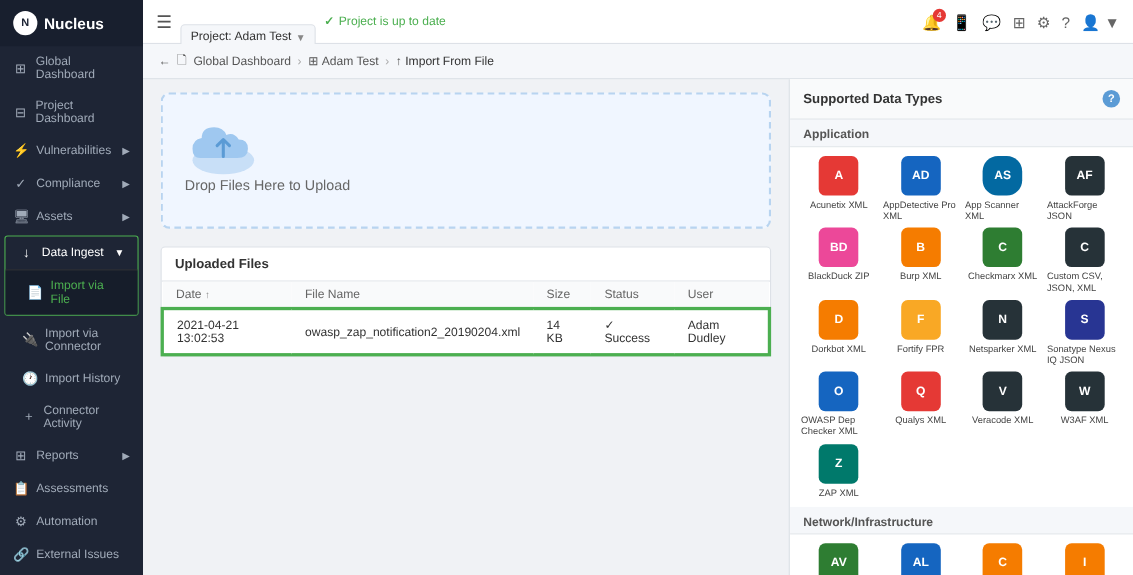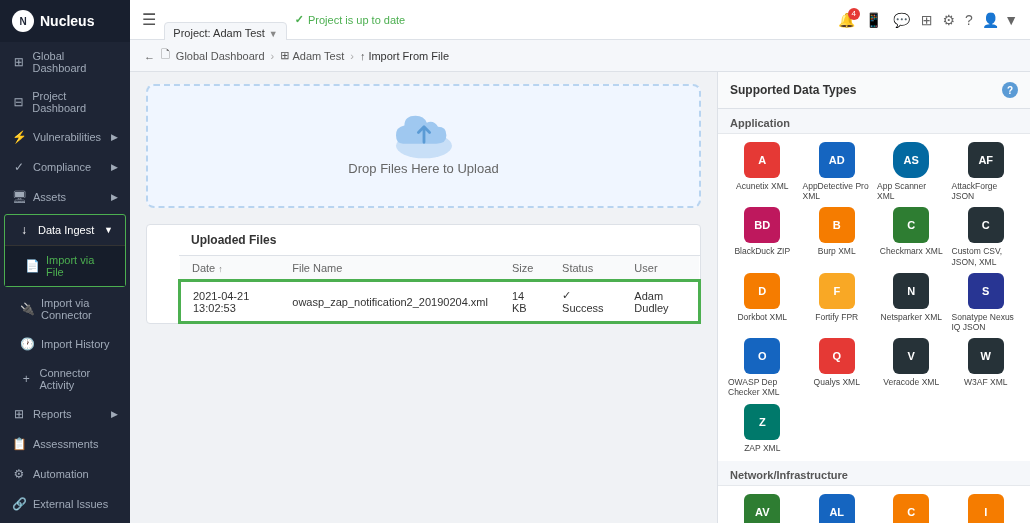--- a/index.html
+++ b/index.html
@@ -38,27 +38,27 @@
     .breadcrumb .sep { color: #aaa; }
     .breadcrumb .current { color: #333; font-weight: 500; }
 
     
     .content-area { display: flex; flex: 1; overflow: hidden; }
 
     
     .center-panel { flex: 1; overflow-y: auto; padding: 12px 16px; }
 
     
-    .drop-zone { border: 2px dashed #b8d4f0; border-radius: 8px; background: #f0f6ff; display: flex; flex-direction: column; align-items: center; justify-content: center; padding: 20px; margin-bottom: 16px; }
+    .drop-zone { border: 2px dashed #b8d4f0; border-radius: 8px; background: #f0f6ff; display: flex; flex-direction: column; align-items: flex-start; justify-content: center; padding: 20px; margin-bottom: 16px; }
     .cloud-svg { width: 70px; height: 55px; }
     .drop-text { color: #666; font-size: 13px; margin-bottom: 10px; }
     .select-btn { background: #fff; border: 1px solid #ccc; border-radius: 4px; padding: 5px 16px; cursor: pointer; font-size: 12px; color: #333; }
 
     
-    .uploaded-files { background: #fff; border: 1px solid #dde1e7; border-radius: 4px; padding-left: 32px; }
+    .uploaded-files { background: #fff; border: 1px solid #dde1e7; border-radius: 4px; }
     .uploaded-files-header { padding: 8px 12px; border-bottom: 1px solid #dde1e7; font-weight: 600; font-size: 12px; color: #333; }
     .files-table { width: 100%; border-collapse: collapse; }
     .files-table th { text-align: left; padding: 6px 12px; font-size: 11px; color: #666; font-weight: 500; border-bottom: 1px solid #e5e8ec; background: #f9fafb; }
     .files-table td { padding: 7px 12px; font-size: 11px; color: #333; }
     .files-table tr.highlighted-row { border: 2px solid #4caf50; }
     .files-table tr.highlighted-row td { background: #fff; }
     .success-text { color: #4caf50; }
 
     
     .right-panel { width: 313px; background: #fff; border-left: 1px solid #dde1e7; overflow-y: auto; flex-shrink: 0; }
@@ -255,21 +255,21 @@
           </div>
           <div class="data-type-item">
             <div class="data-type-logo" style="background: #0369a1; color: rgb(255, 255, 255); font-size: 11px; font-weight: bold; border-radius: 14px;">AS</div>
             <span class="data-type-name">App Scanner XML</span>
           </div>
           <div class="data-type-item">
             <div class="data-type-logo" style="background: rgb(38, 50, 56); color: rgb(255, 255, 255); font-size: 11px; font-weight: bold;">AF</div>
             <span class="data-type-name">AttackForge JSON</span>
           </div>
           <div class="data-type-item">
-            <div class="data-type-logo" style="background: #be185d; color: rgb(255, 255, 255); font-size: 11px; font-weight: bold;">BD</div>
+            <div class="data-type-logo" style="background: #ec4899; color: rgb(255, 255, 255); font-size: 11px; font-weight: bold;">BD</div>
             <span class="data-type-name">BlackDuck ZIP</span>
           </div>
           <div class="data-type-item">
             <div class="data-type-logo" style="background: rgb(245, 124, 0); color: rgb(255, 255, 255); font-size: 11px; font-weight: bold;">B</div>
             <span class="data-type-name">Burp XML</span>
           </div>
           <div class="data-type-item">
             <div class="data-type-logo" style="background: rgb(46, 125, 50); color: rgb(255, 255, 255); font-size: 11px; font-weight: bold;">C</div>
             <span class="data-type-name">Checkmarx XML</span>
           </div>

